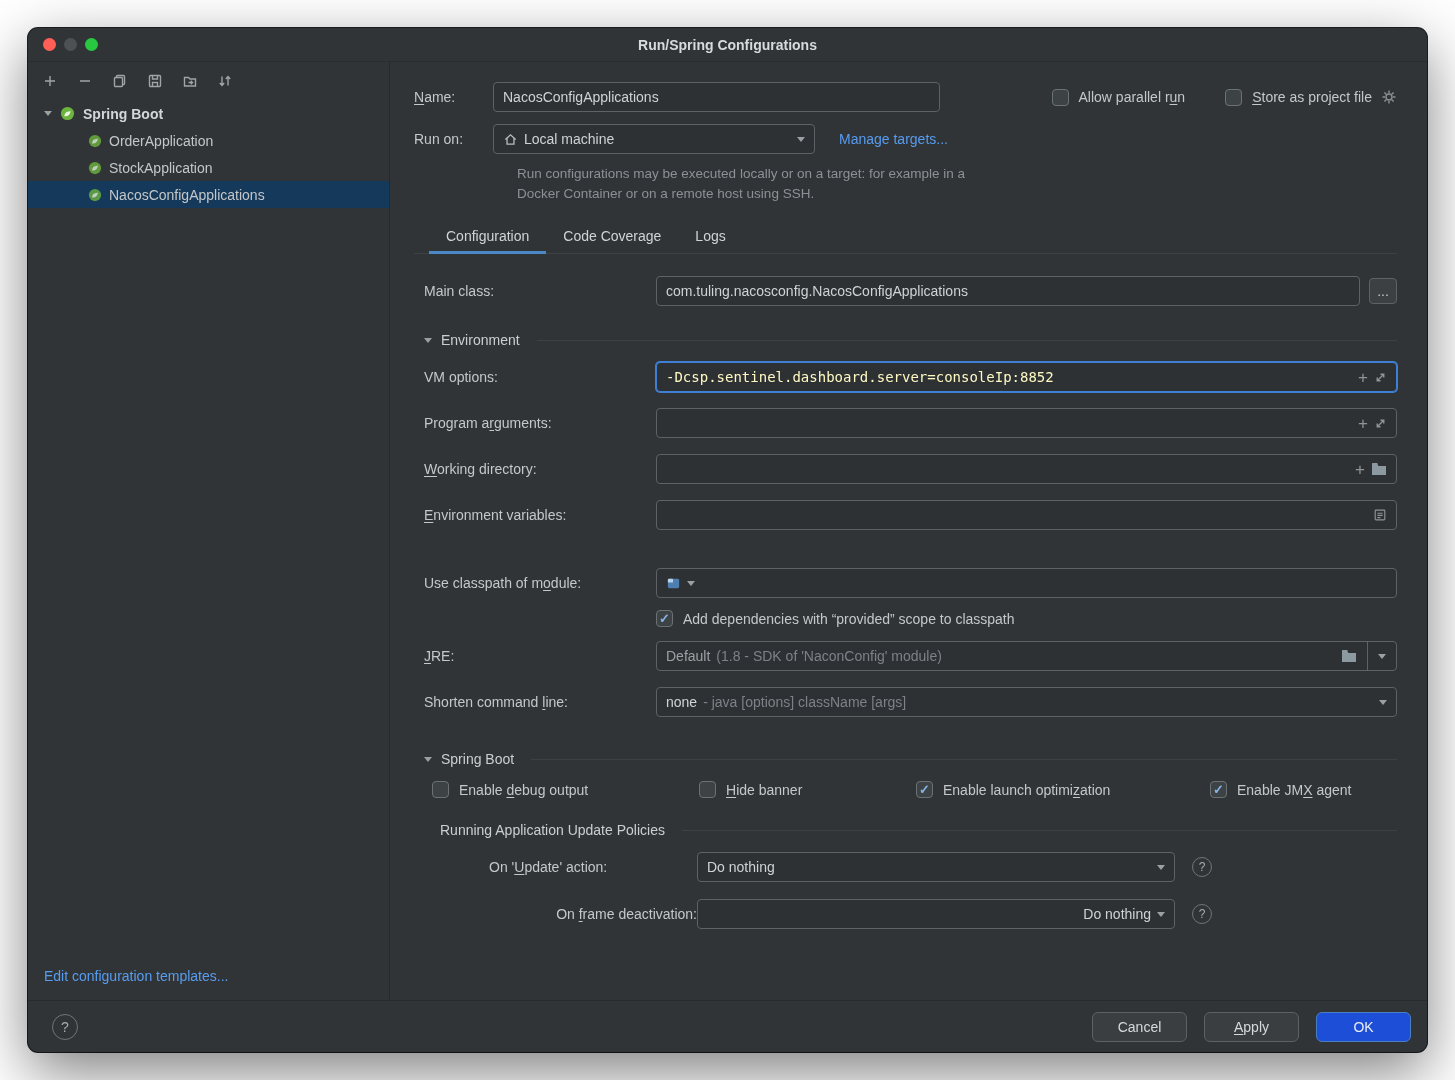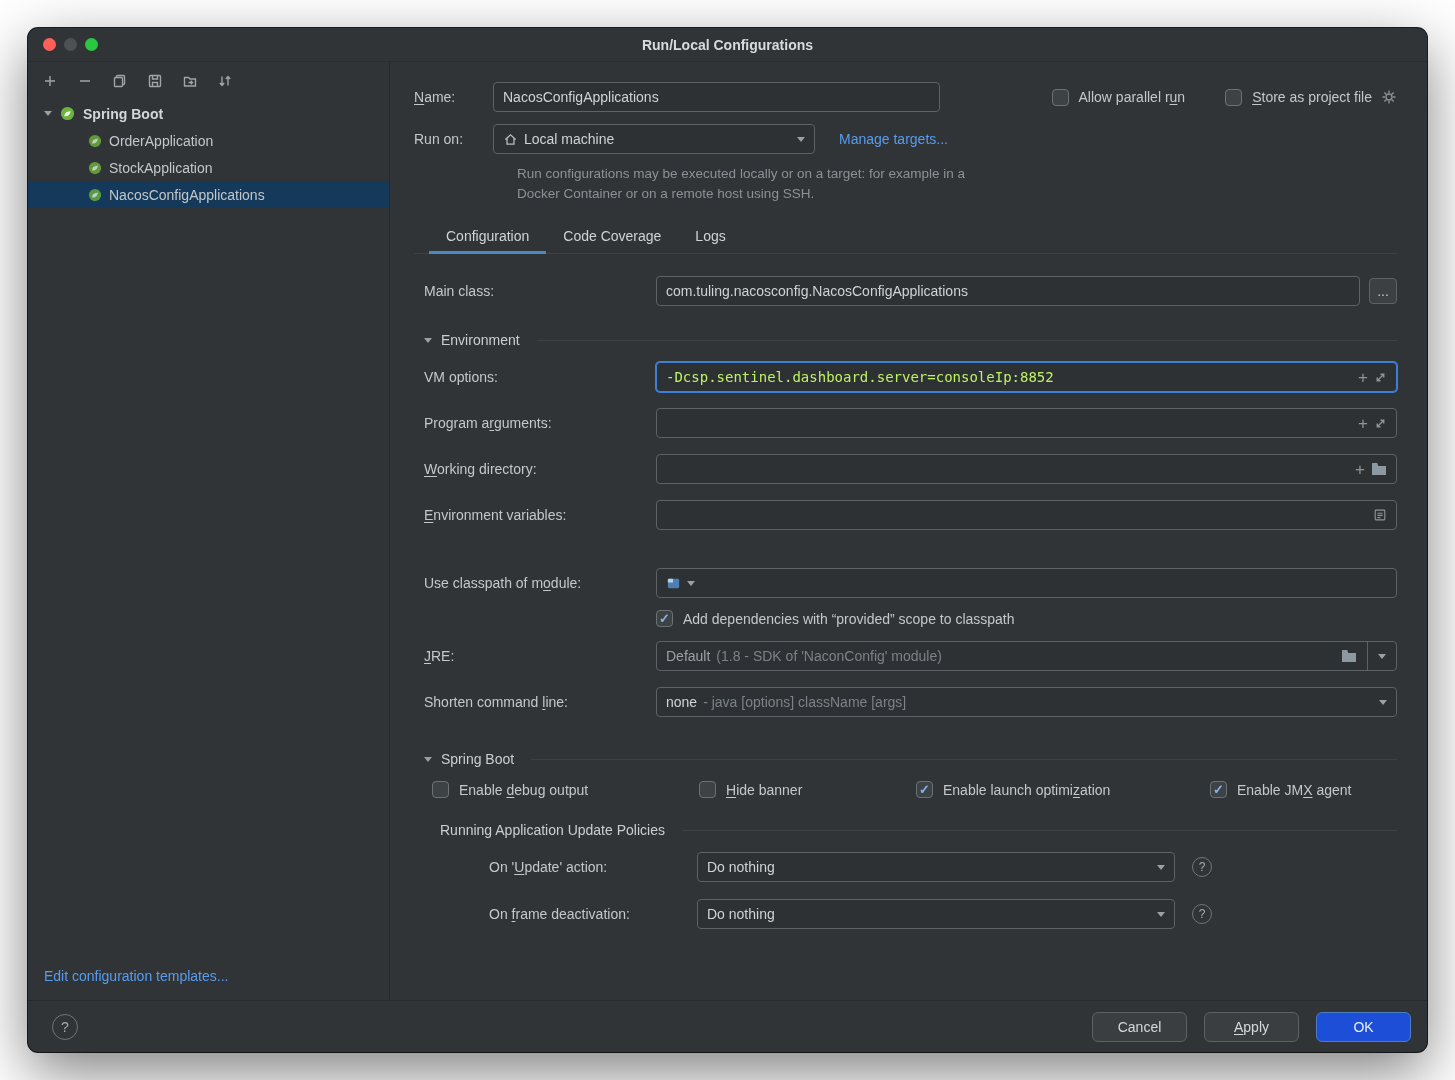--- a/index.html
+++ b/index.html
@@ -48,21 +48,21 @@
   .runon-label { width:79px; flex:0 0 auto; }
 
   .help-text { margin:10px 0 0 103px; max-width:452px; color:#8b9196; font-size:13.5px; line-height:1.45; }
 
   
   .field, .combo {
     height:30px; display:flex; align-items:center; gap:6px; padding:0 9px;
     background:#2e3133; border:1px solid #5c6265; border-radius:4px; color:#ced3d6;
   }
   .field input { flex:1; min-width:0; background:transparent; border:none; outline:none; color:#ced3d6; font-family:inherit; font-size:14px; }
-  .field input.mono { font-family:"DejaVu Sans Mono",monospace; color:#bef264; }
+  .field input.mono { font-family:"DejaVu Sans Mono",monospace; color:#fef9c3; }
   .field.focused { border-color:#3e80d6; box-shadow:0 0 0 1px #3e80d6; }
   .combo { cursor:default; }
   .arrow { width:0; height:0; border-left:4.5px solid transparent; border-right:4.5px solid transparent; border-top:5.5px solid #9aa0a4; flex:0 0 auto; }
   .plus { color:#8e9497; font-size:17px; line-height:1; flex:0 0 auto; cursor:pointer; }
   .hint { color:#7b8288; }
   .spacer { flex:1; }
 
   
   .cbgroup { display:flex; align-items:center; gap:10px; }
   .cb { width:17px; height:17px; background:#3d4244; border:1px solid #6b7276; border-radius:4px; position:relative; flex:0 0 auto; cursor:pointer; }
@@ -110,21 +110,21 @@
 <body>
 
 <div class="window">
 
   <div class="titlebar">
     <div class="traffic">
       <span class="light close"></span>
       <span class="light min"></span>
       <span class="light zoom"></span>
     </div>
-    <span class="title">Run/Local Configurations</span>
+    <span class="title">Run/Spring Configurations</span>
   </div>
 
   <div class="body">
 
     <div class="sidebar">
       <div class="sb-toolbar">
         <span class="tbtn">
           <svg width="16" height="16" viewBox="0 0 16 16">
               <path d="M8 3v10M3 8h10"></path>
             </svg>
@@ -378,21 +378,21 @@
 
         <div class="upd-row">
           <span class="upd-label">On '<u>U</u>pdate' action:</span>
           <div class="combo">
             <span style="flex:1;">Do nothing</span>
             <span class="arrow"></span>
           </div>
           <span class="qmark"></span>
         </div>
 
-        <div class="upd-row" style="margin-top:17px;">
+        <div class="upd-row" style="margin-top:17px;text-align:right;">
           <span class="upd-label">On <u>f</u>rame deactivation:</span>
           <div class="combo">
             <span style="flex:1;">Do nothing</span>
             <span class="arrow"></span>
           </div>
           <span class="qmark"></span>
         </div>
 
       </div>
     </div>

